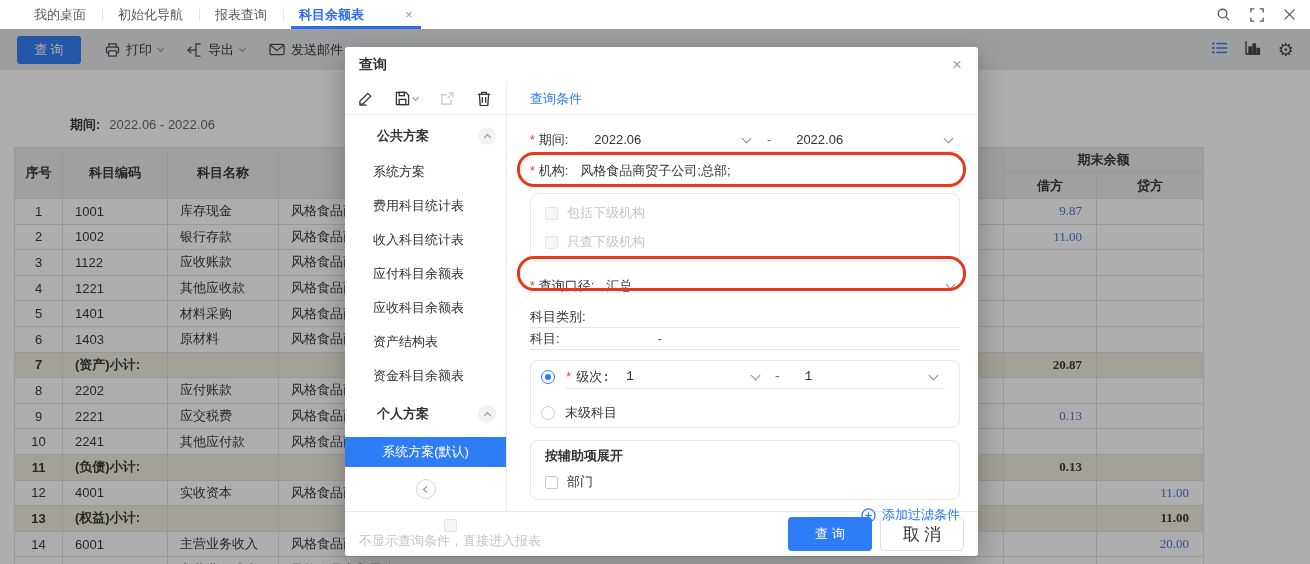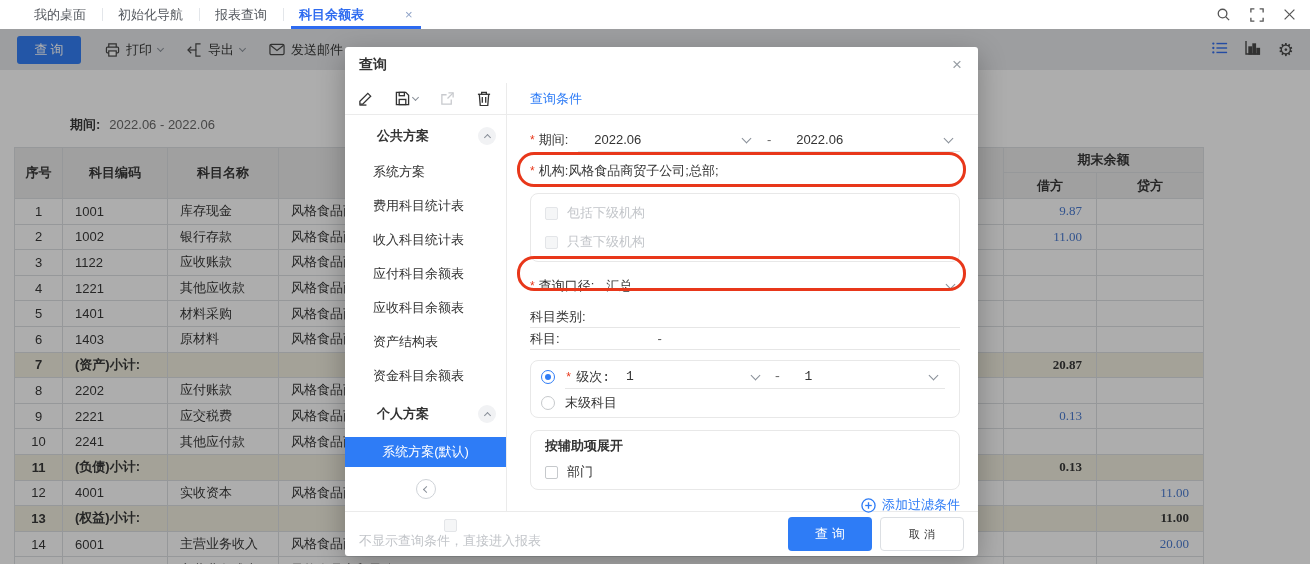--- a/index.html
+++ b/index.html
@@ -70,50 +70,50 @@
   .dlg-form { flex:1; padding:0 18px 0 23px; position:relative; }
   .frow { display:flex; align-items:center; }
   .req::before { content:'*'; color:#e8371a; margin-right:4px; font-size:12px; }
   .flabel { color:#333; }
   .fval { color:#333; }
   .range-fields { flex:1; display:flex; align-items:center; border-bottom:1px solid #e6e6e6; height:24px; margin-left:10px; }
   .rfield { flex:1; display:flex; align-items:center; justify-content:space-between; padding:0 8px 0 4px;margin-left:12px; }
   .rdash { width:22px; text-align:center; color:#666; }
   .row-period { margin-top:14px; height:22px; }
   .row-org { margin-top:8px; height:24px; }
-  .row-org .fval { margin-left:0; }
+  .row-org .fval { margin-left:12px; }
   .gbox { border:1px solid #e8e8e8; border-radius:8px; }
   .box-suborg { margin-top:10px; padding:10px 14px; display:flex; flex-direction:column; gap:11px; }
   .cb-row { display:flex; align-items:center; gap:9px; }
   .checkbox { width:13px; height:13px; border:1px solid #c6c9cc; border-radius:2px; background:#fff; flex:0 0 auto; }
   .checkbox.disabled { background:#f5f6f7; border-color:#e3e5e8; }
   .cb-label { color:#333; }
   .cb-label.dim { color:#c2c5c9; }
   .row-caliber { margin-top:12px; height:24px; }
   .row-caliber .fval { margin-left:12px; }
   .row-caliber .chev { margin-left:auto; margin-right:6px; }
   .row-underline { border-bottom:1px solid #e6e6e6; }
   .row-category { margin-top:8px; height:22px; }
   .row-account { margin-top:0; height:22px; }
   .row-account .mid-dash { flex:1; text-align:center; color:#555; }
   .box-level { margin-top:10px; padding:4px 14px 4px 10px;font-family:Liberation Mono, monospace; }
   .radio { width:14px; height:14px; border-radius:50%; border:1px solid #c6c9cc; background:#fff; position:relative; flex:0 0 auto; }
   .radio.on { border-color:#2e7cf6; }
   .radio.on::after { content:''; position:absolute; left:3px; top:3px; width:6px; height:6px; border-radius:50%; background:#2e7cf6; }
   .lvl-r1 { height:24px; display:flex; align-items:center; }
   .lvl-wrap { flex:1; display:flex; align-items:center; border-bottom:1px solid #e6e6e6; height:24px; margin-left:10px; }
-  .lvl-r2 { height:20px; margin-top:4px; display:flex; align-items:center; gap:10px; }
+  .lvl-r2 { height:20px; margin-top:14px; display:flex; align-items:center; gap:10px; }
   .box-aux { margin-top:12px; padding:6px 14px 8px; }
   .aux-title { font-weight:bold; height:18px; display:flex; align-items:center; }
   .box-aux .cb-row { margin-top:8px; }
   .row-addfilter { margin-top:6px; display:flex; justify-content:flex-end; align-items:center; gap:6px; color:#2e7cf6; }
   .dlg-footer { height:45px; border-top:1px solid #ebebeb; display:flex; align-items:center; padding:0 14px; }
   .skip-row { display:flex; align-items:center; gap:0;flex-direction:column; }
   .btn-primary { margin-left:auto; width:84px; height:34px; background:#2e7cf6; color:#fff; border:none; border-radius:4px; font-size:13px; letter-spacing:4px; text-indent:4px; }
-  .btn-plain { margin-left:8px; width:84px; height:34px; background:#fff; color:#333; border:1px solid #dcdfe3; border-radius:4px; font-size:11px; letter-spacing:4px; text-indent:4px; }
+  .btn-plain { margin-left:8px; width:84px; height:34px; background:#fff; color:#333; border:1px solid #dcdfe3; border-radius:4px; font-size:17px; letter-spacing:4px; text-indent:4px; }
 
   
   .red-oval { position:absolute; width:449px; left:517px; height:35px; border:3px solid #e8371a; border-radius:17px; z-index:12; pointer-events:none; }
   .oval-org { top:152px; }
   .oval-caliber { top:256px; }
 </style>
 </head>
 <body>
 
 <div class="screen">

